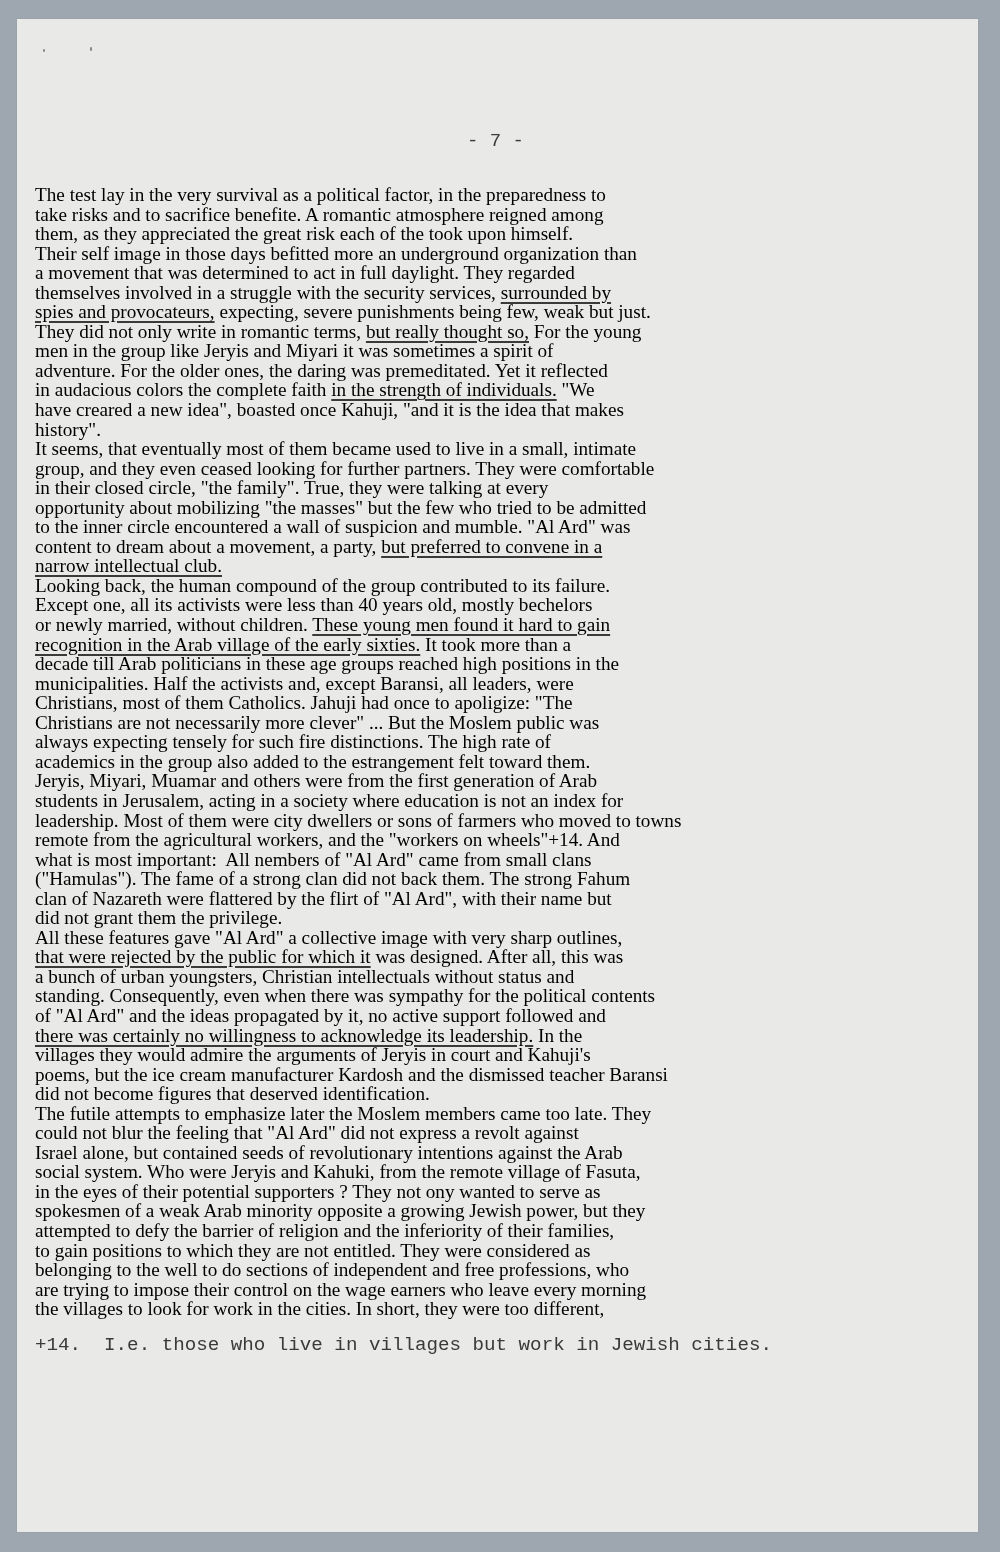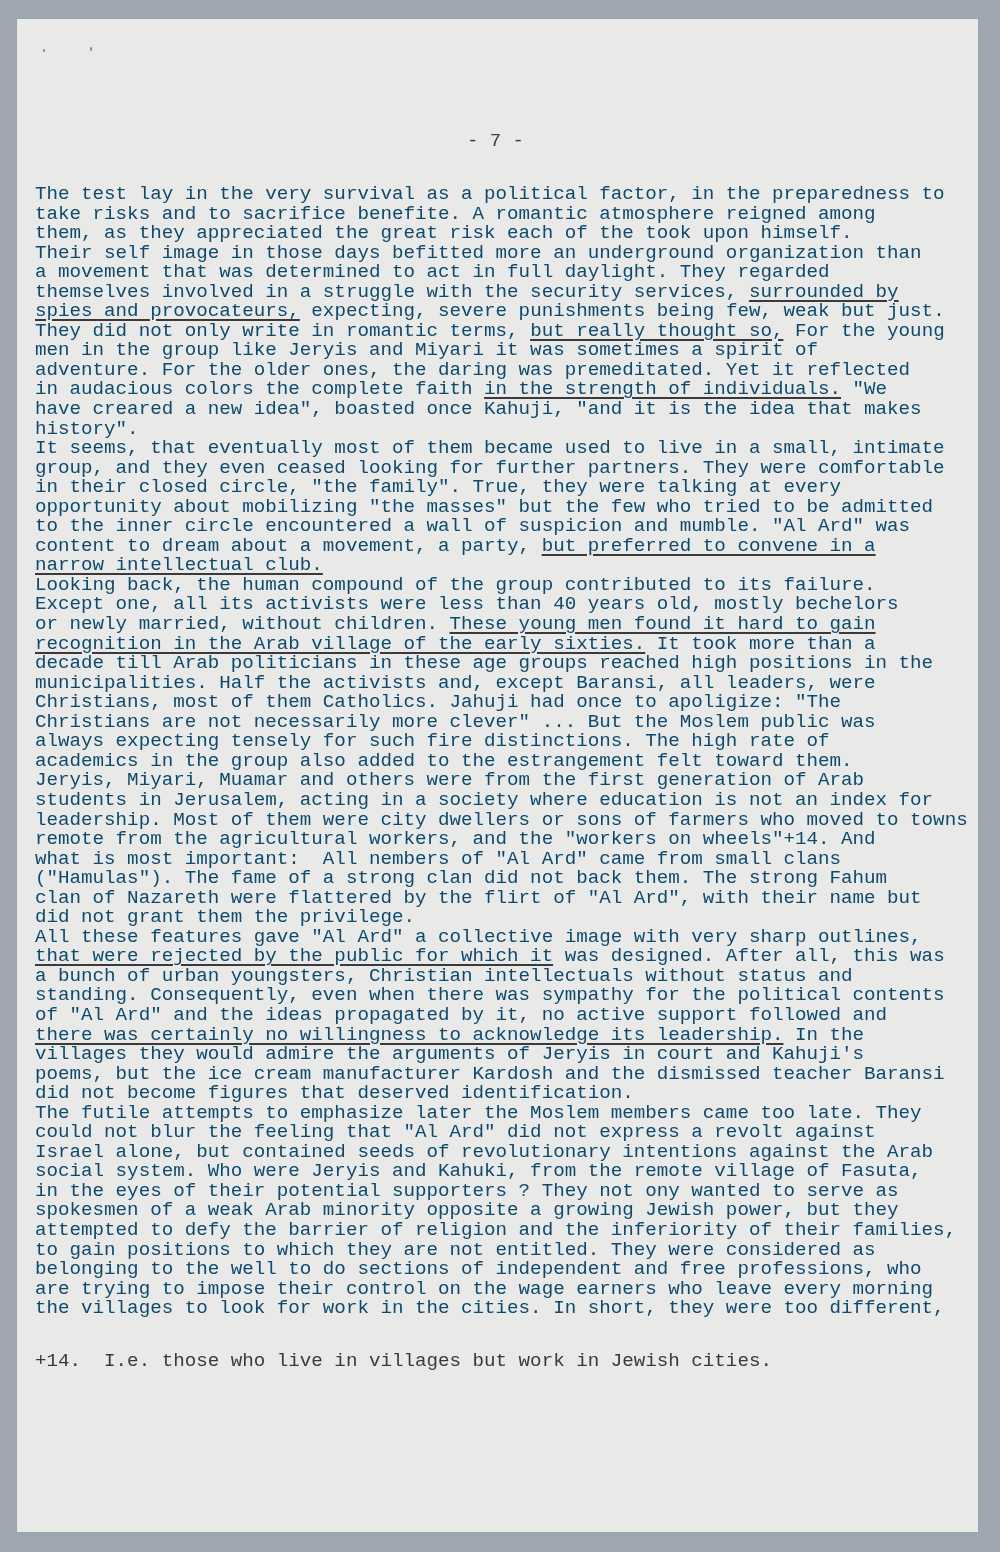--- a/index.html
+++ b/index.html
@@ -35,24 +35,24 @@
       top: 130px;
       font-family: "Liberation Mono", "DejaVu Sans Mono", monospace;
       font-size: 19px;
       color: #3c3c3c;
       white-space: pre;
     }
     .body-text {
       position: absolute;
       left: 35px;
       top: 185px;
-      font-family: Liberation Mono, monospace;
+      font-family: Liberation Serif, serif;
       font-size: 19.2px;
       line-height: 19.55px;
-      color: #0c4a6e;
+      color: #000000;
       letter-spacing: 0px;
       white-space: pre;
     }
     .line {
       display: block;
       height: 19.55px;
     }
     .line .seg.u {
       text-decoration: underline;
       text-decoration-thickness: 1.5px;
@@ -60,21 +60,20 @@
       text-decoration-color: #3a3a3a;
     }
     .footnote {
       position: absolute;
       left: 35px;
       top: 1334px;
       font-family: "Liberation Mono", "DejaVu Sans Mono", monospace;
       font-size: 19.2px;
       color: #3a3a3a;
       white-space: pre;
-      margin-top: 16px;
     }
   </style>
 </head>
 <body>
 
 <div class="paper">
   <span class="speck" style="left:26px; top:30px;"></span>
   <span class="speck" style="left:73px; top:28px; height:4px;"></span>
 </div>
 

